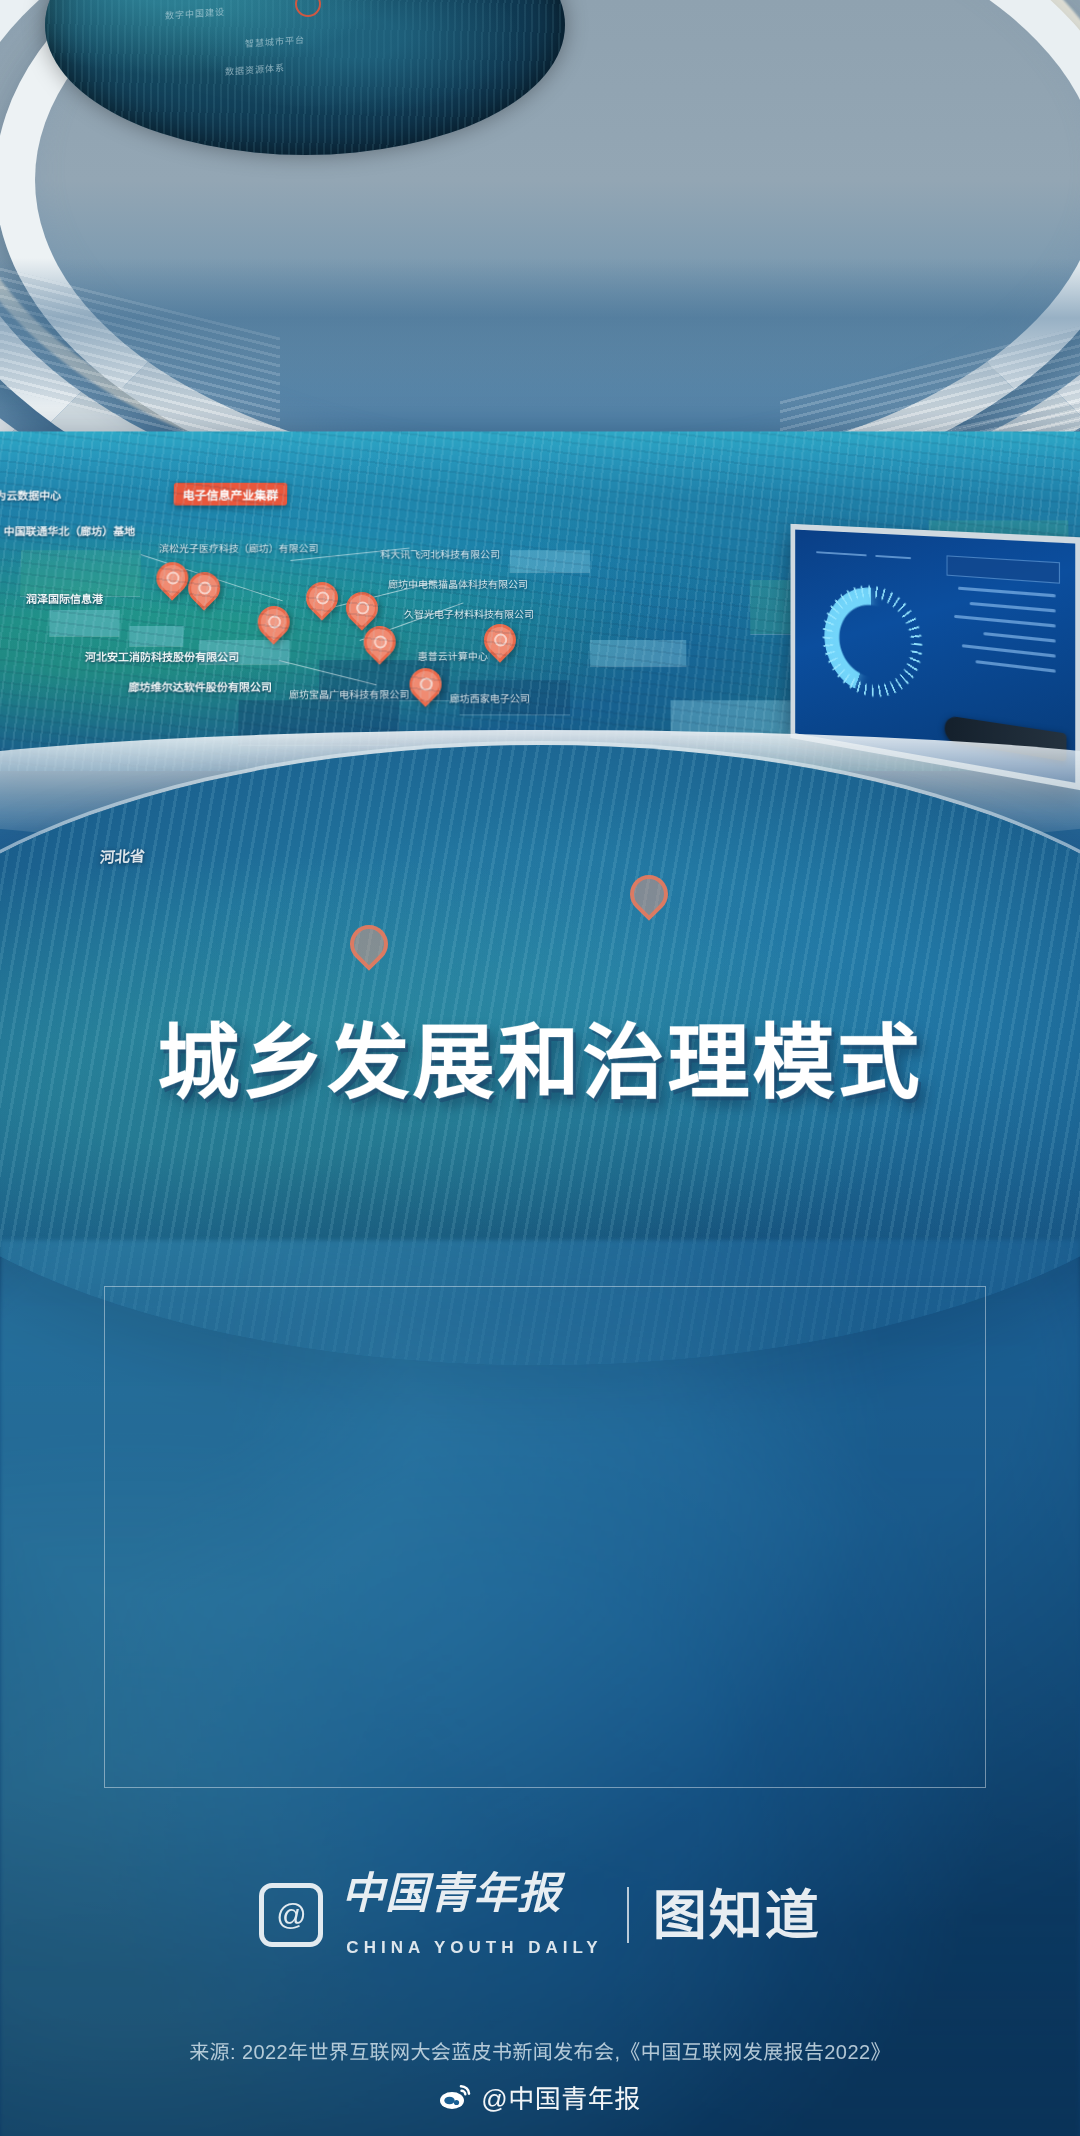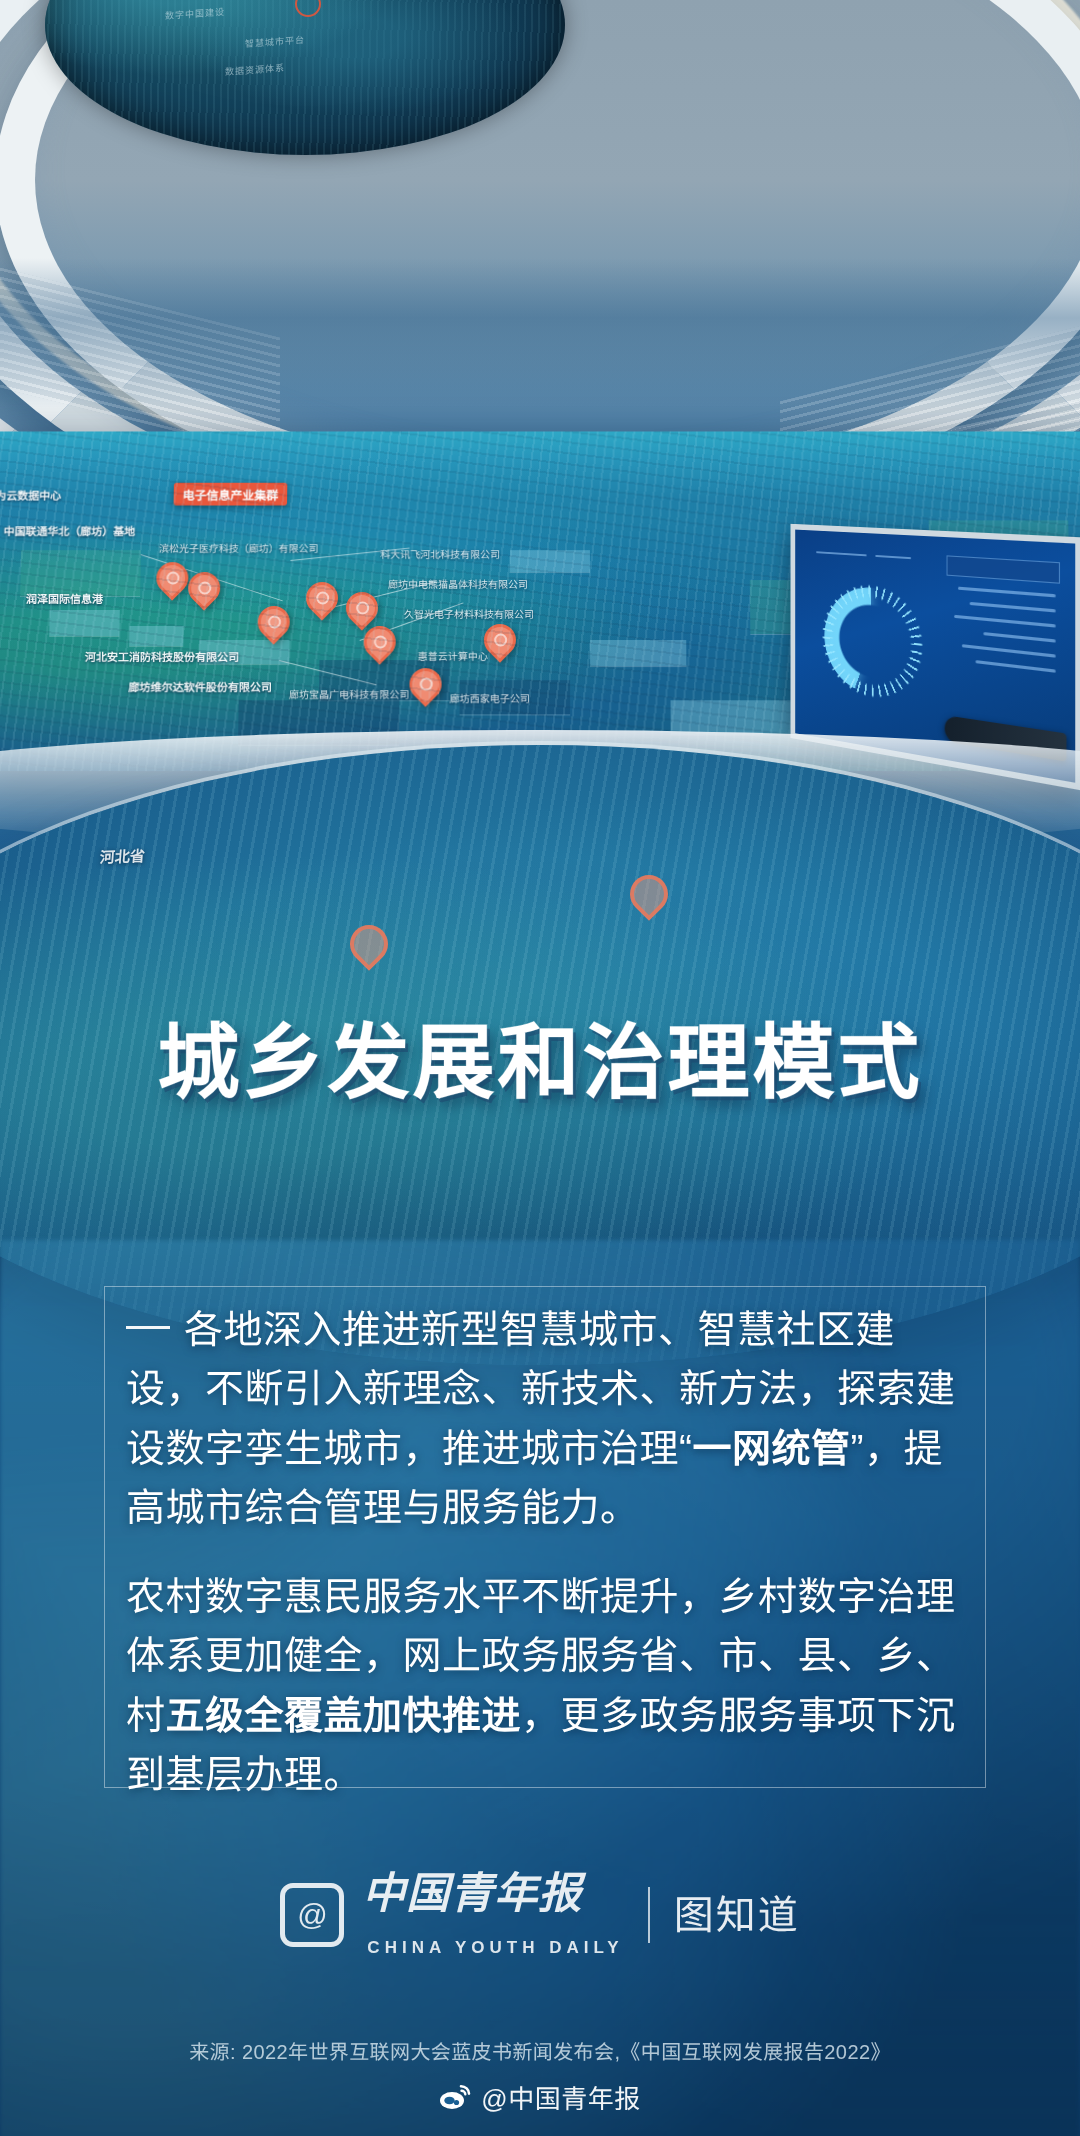--- a/index.html
+++ b/index.html
@@ -300,21 +300,21 @@
     font-style:italic;
   }
   .logo-en{
     color:rgba(255,255,255,.9);font-size:17px;letter-spacing:5px;font-weight:700;
     margin-top:23px;text-indent:5px;
   }
   .logo-div{
     width:2px;height:56px;background:rgba(255,255,255,.75);margin:0 6px;
   }
   .logo-sub{
-    color:rgba(255,255,255,.95);font-size:40px;font-weight:400;letter-spacing:2px;line-height:1;
+    color:rgba(255,255,255,.95);font-size:54px;font-weight:700;letter-spacing:2px;line-height:1;
   }
 
   
   .source{
     position:absolute;left:0;top:2036px;width:1080px;text-align:center;
     color:rgba(225,238,245,.78);font-size:20px;letter-spacing:.4px;z-index:10;
   }
   .weibo-row{
     position:absolute;left:0;top:2078px;width:1080px;
     display:flex;align-items:center;justify-content:center;gap:10px;z-index:10;
@@ -442,28 +442,20 @@
     <div class="stage-pin" style="left:520px;top:180px;"></div>
   </div>
 
   <div class="bottom-haze"></div>
 
   <div class="headline">
     <div class="hl-line hl-1">城乡发展和治理模式</div>
   </div>
 
   <div class="textbox"></div>
-  <div class="body-wrap">
-    <p class="para">
-      <span class="dash"></span><span>各地深入推进新型智慧城市、智慧社区建设，不断引入新理念、新技术、新方法，探索建设数字孪生城市，推进城市治理“</span><b>一网统管</b><span>”，提高城市综合管理与服务能力。</span>
-    </p>
-    <p class="para">
-      <span>农村数字惠民服务水平不断提升，乡村数字治理体系更加健全，网上政务服务省、市、县、乡、村</span><b>五级全覆盖加快推进</b><span>，更多政务服务事项下沉到基层办理。</span>
-    </p>
-  </div>
 
   <div class="logo-row">
     <div class="logo-mark">@</div>
     <div>
       <div class="logo-cn">中国青年报</div>
       <div class="logo-en">CHINA YOUTH DAILY</div>
     </div>
     <div class="logo-div"></div>
     <div class="logo-sub">图知道</div>
   </div>

